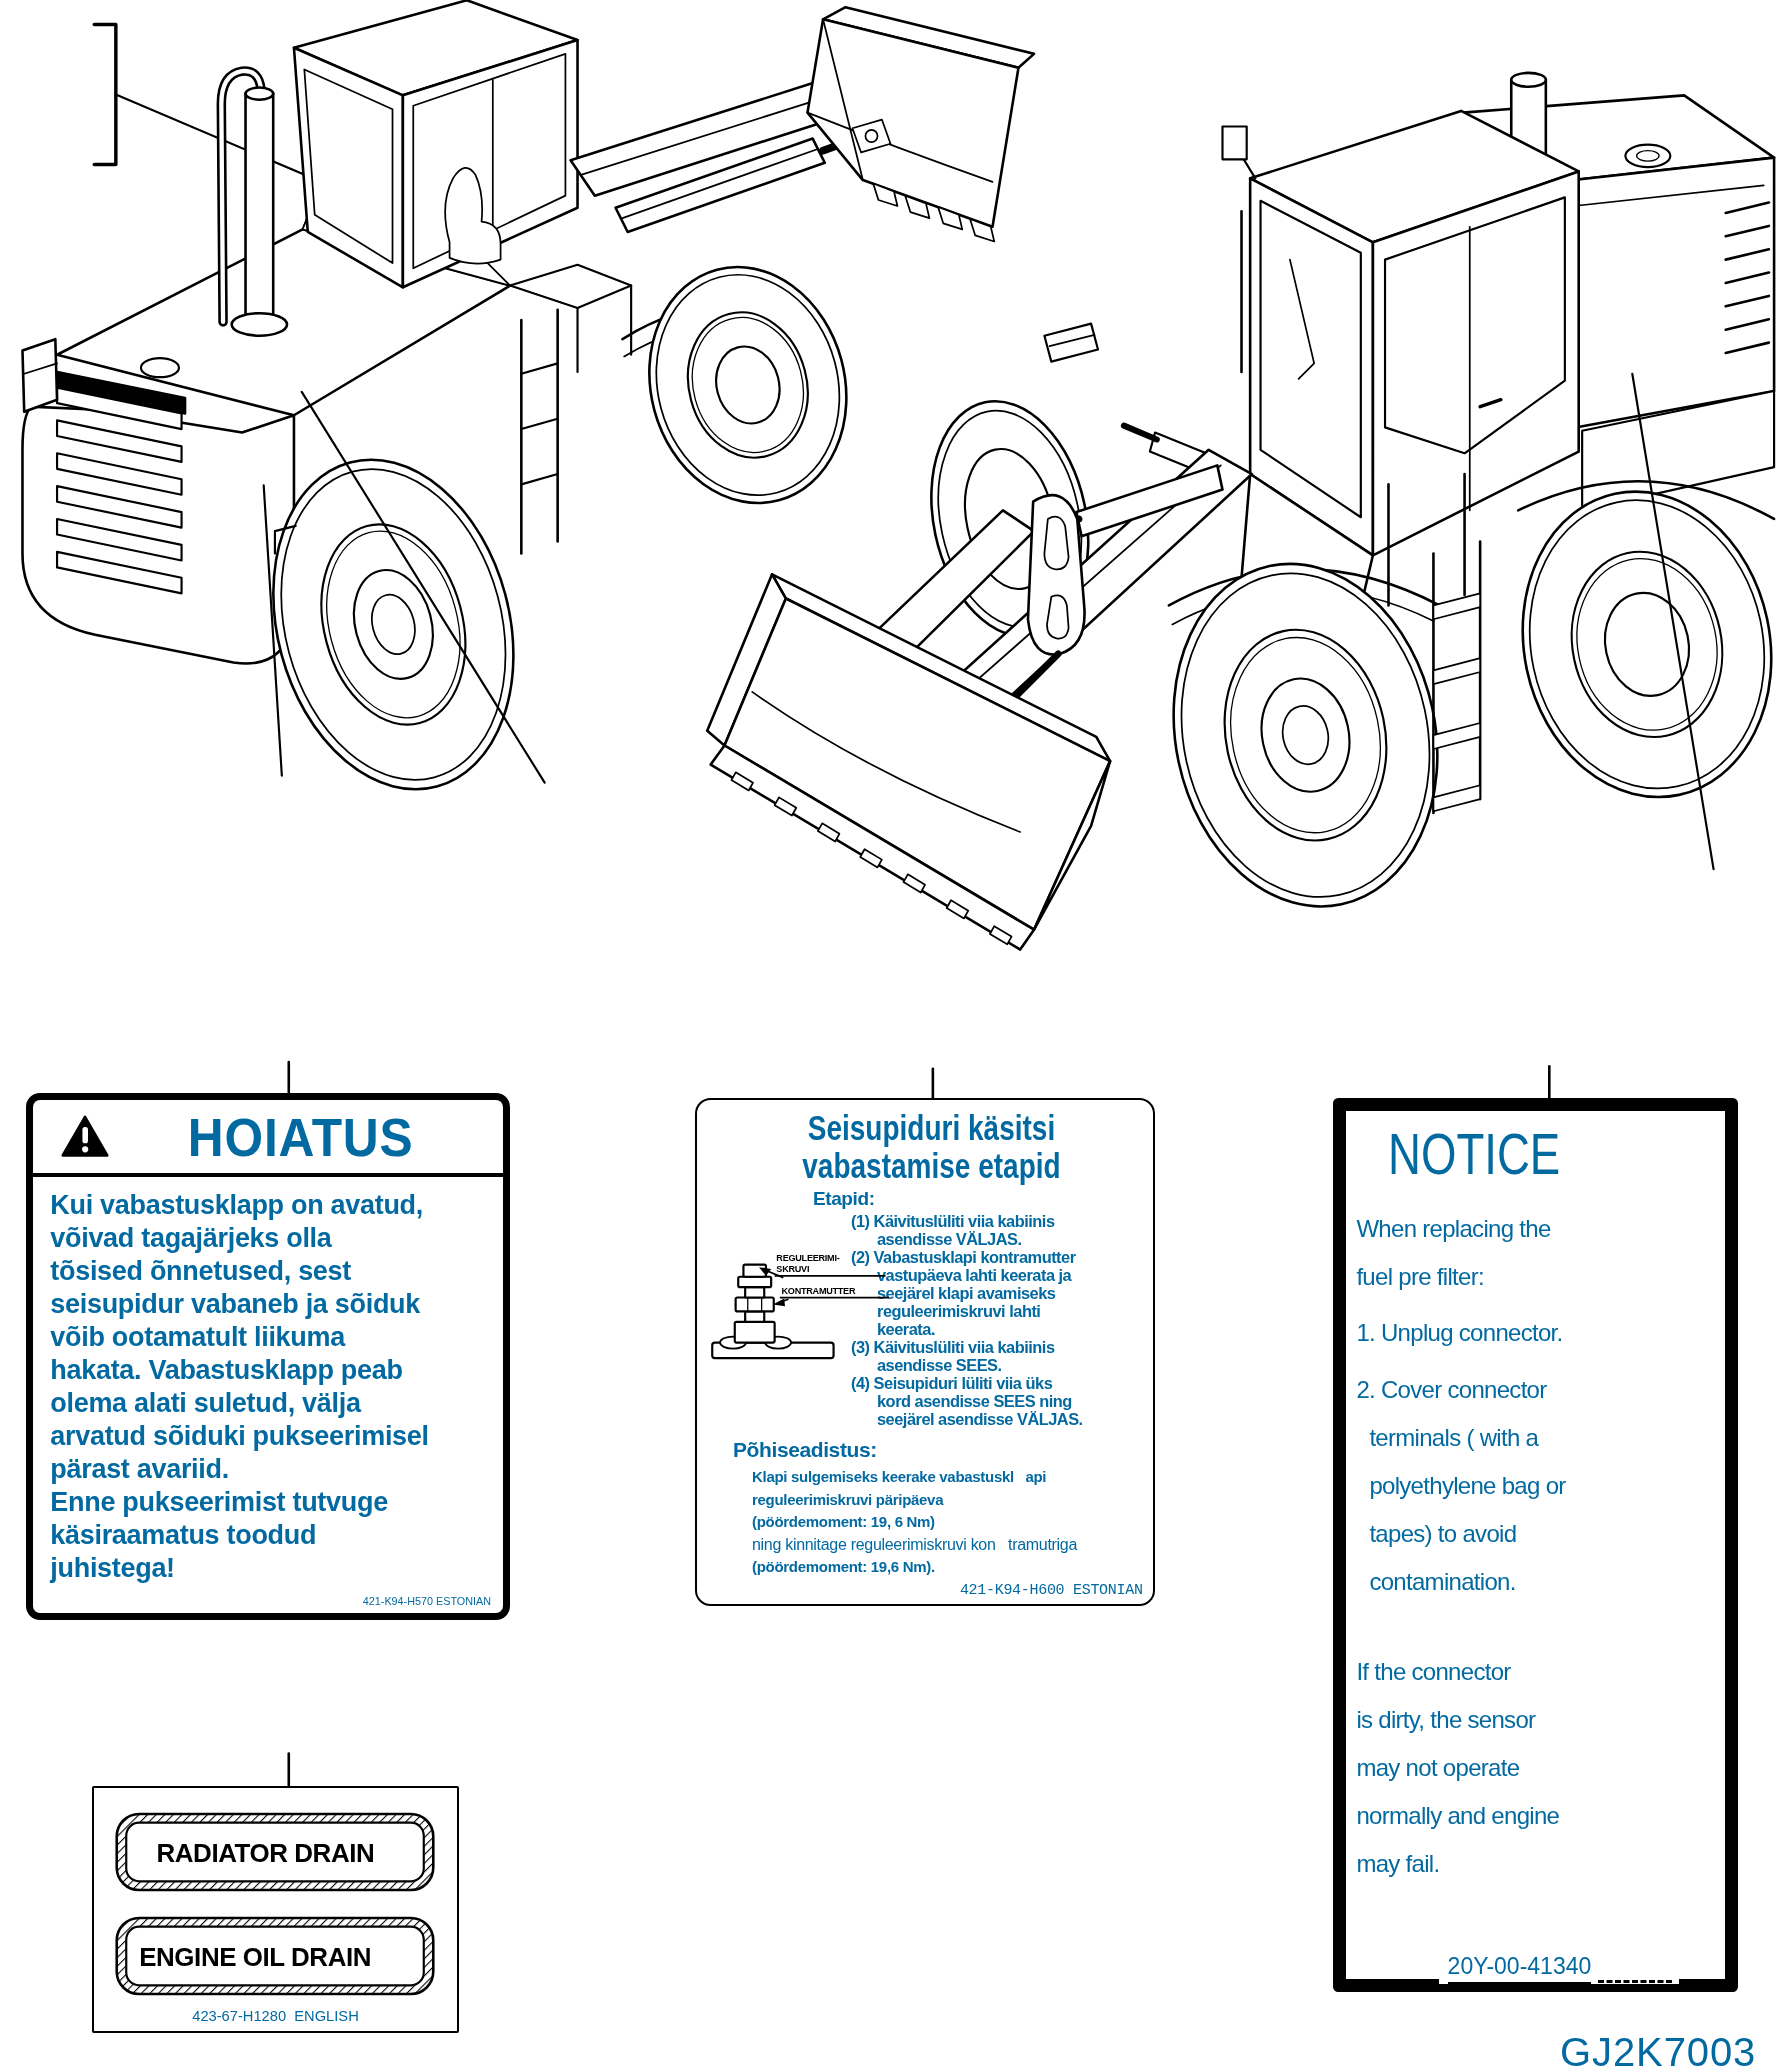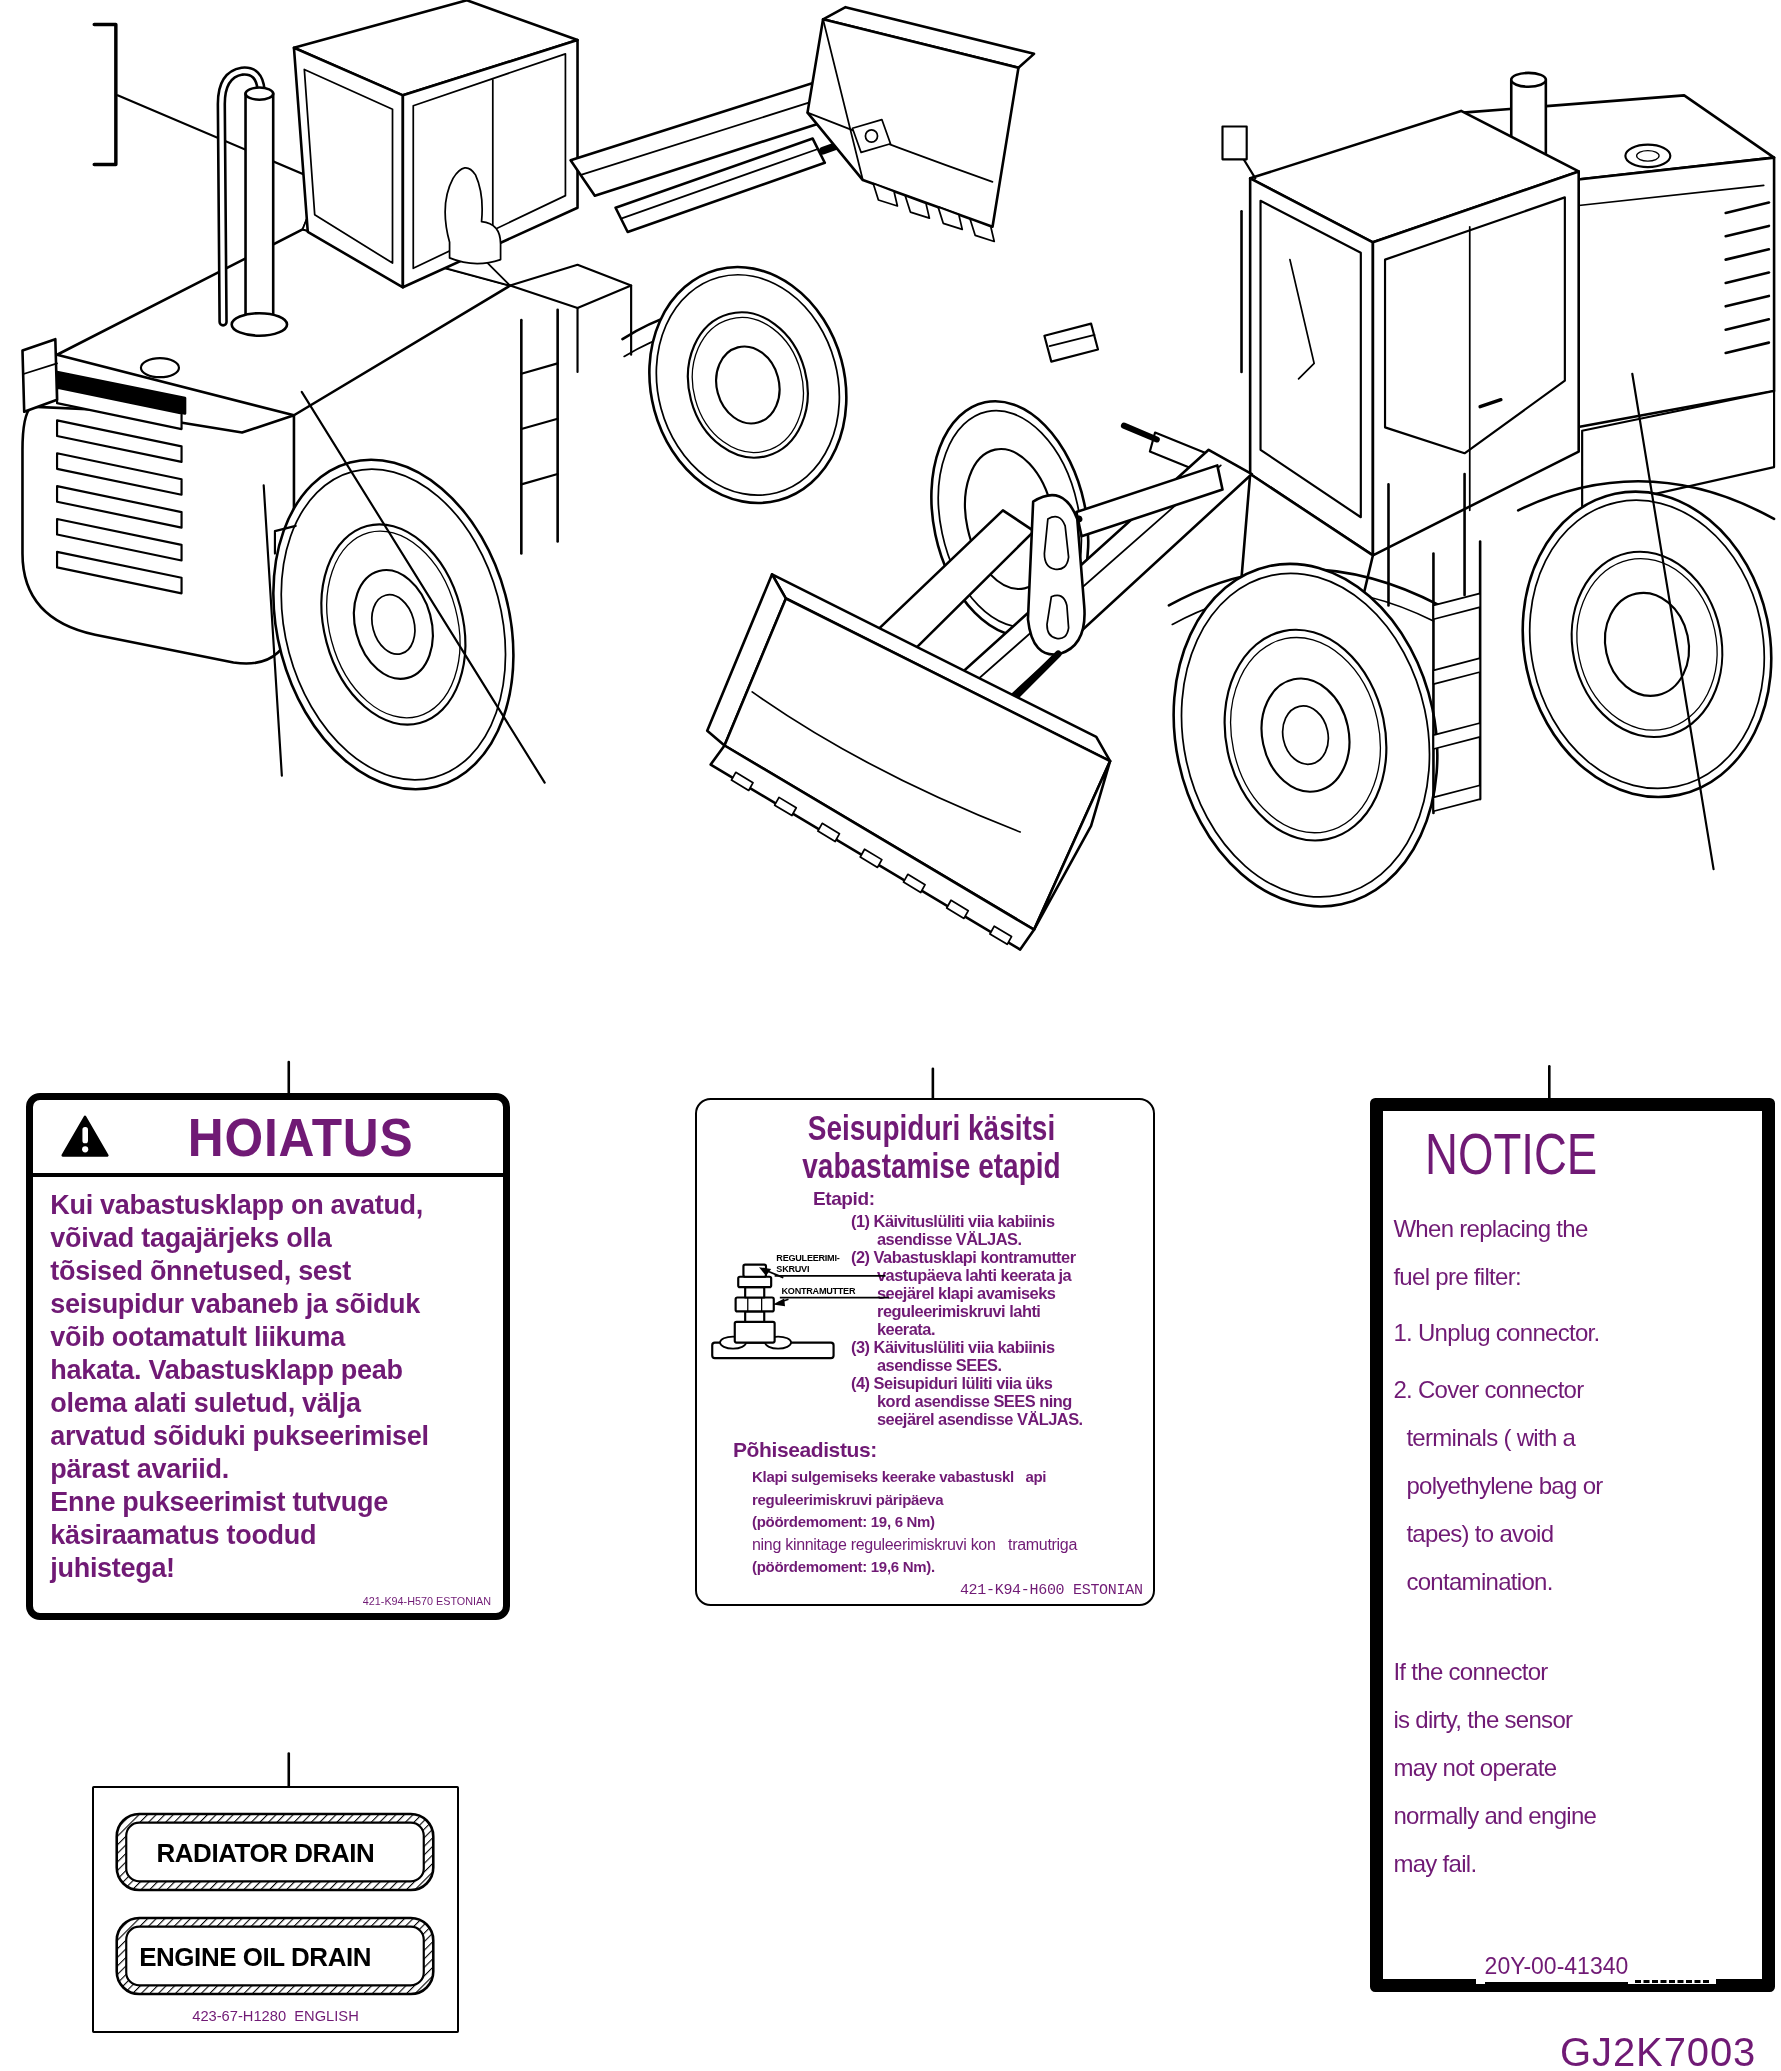--- a/index.html
+++ b/index.html
@@ -1,17 +1,17 @@
 <!DOCTYPE html>
 <html style="font-size:14px"><head>
 <meta charset="utf-8">
 <style>
   html,body{margin:0;padding:0;background:#fff;}
   .page{position:relative;width:1781px;height:2072px;background:#fff;overflow:hidden;
-        font-family:"Liberation Sans",sans-serif;color:#701a75;}
+        font-family:"Liberation Sans",sans-serif;color:#0369a1;}
   .art{position:absolute;left:0;top:0;pointer-events:none;}
 
   
   .decal{position:absolute;background:#fff;border-style:solid;border-color:#000;box-sizing:border-box;}
 
   
   .hoiatus{left:26px;top:1093px;width:484px;height:527px;border-width:7px;border-radius:14px;}
   .h-head{display:flex;align-items:center;height:73px;border-bottom:4.3px solid #000;padding:0 10.4px 0 28px;}
   .h-title-wrap{flex:1;text-align:center;}
   .h-title{display:inline-block;font-size:54px;font-weight:700;letter-spacing:0.9px;
@@ -29,21 +29,21 @@
   .s-steps{margin:1.7px 0 0 154px;font-size:16.4px;line-height:18px;font-weight:700;letter-spacing:-0.5px;}
   .step{white-space:pre;padding-left:26px;text-indent:-26px;}
   .s-adjhead{margin:10.4px 0 0 36px;font-size:21px;font-weight:700;letter-spacing:-0.4px;}
   .s-adjbody{margin:4.3px 0 0 55px;font-size:15px;line-height:22.5px;letter-spacing:-0.3px;}
   .s-adjbody div{white-space:pre;font-weight:700;}
   .s-adjbody div.lite{font-weight:400;font-size:16px;}
   .s-diagram{position:absolute;left:10.4px;top:149px;}
   .s-part{position:absolute;right:10.4px;bottom:5.2px;font-size:15px;letter-spacing:-0.3px;font-family:Liberation Mono, monospace;}
 
   
-  .notice{left:1370px;top:1098px;width:405px;height:894px;border-width:13px;border-radius:5.2px;}
+  .notice{left:1333px;top:1098px;width:405px;height:894px;border-width:13px;border-radius:5.2px;}
   .n-title-wrap{margin:10.4px 0 0 42px;}
   .n-title{display:inline-block;font-size:57px;font-weight:400;letter-spacing:0;
            transform:scaleX(.8);transform-origin:left;white-space:nowrap;}
   .n-body{margin:17.3px 0 0 10.4px;font-size:24px;line-height:48px;font-weight:400;letter-spacing:-0.7px;}
   .n-block{white-space:pre;}
   .n-item{margin-top:8.6px;white-space:pre;padding-left:13px;text-indent:-13px;}
   .n-second{margin-top:42px;white-space:pre;}
   .n-part{position:absolute;left:93px;bottom:-5.2px;background:#fff;padding:0 7px 0 8.6px;
           font-size:23px;display:flex;align-items:baseline;line-height:29px;}
   .n-num{border-bottom:2.6px solid #000;padding-bottom:1.7px;}

